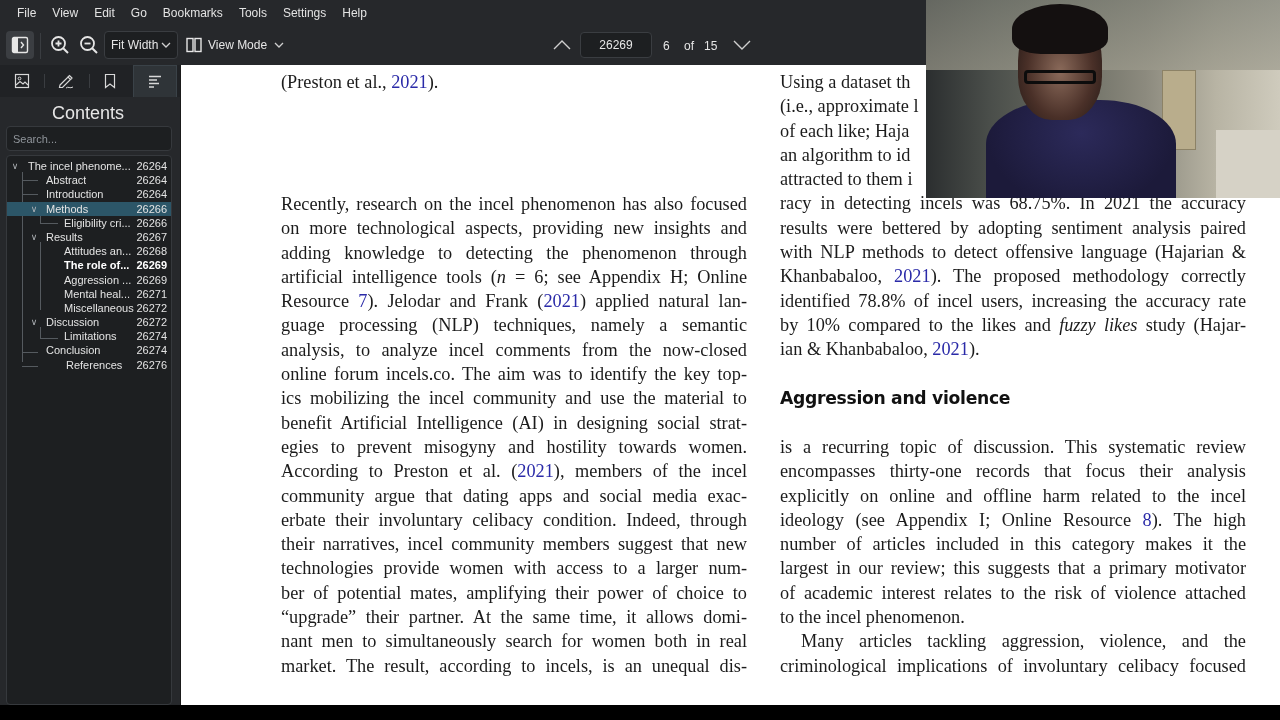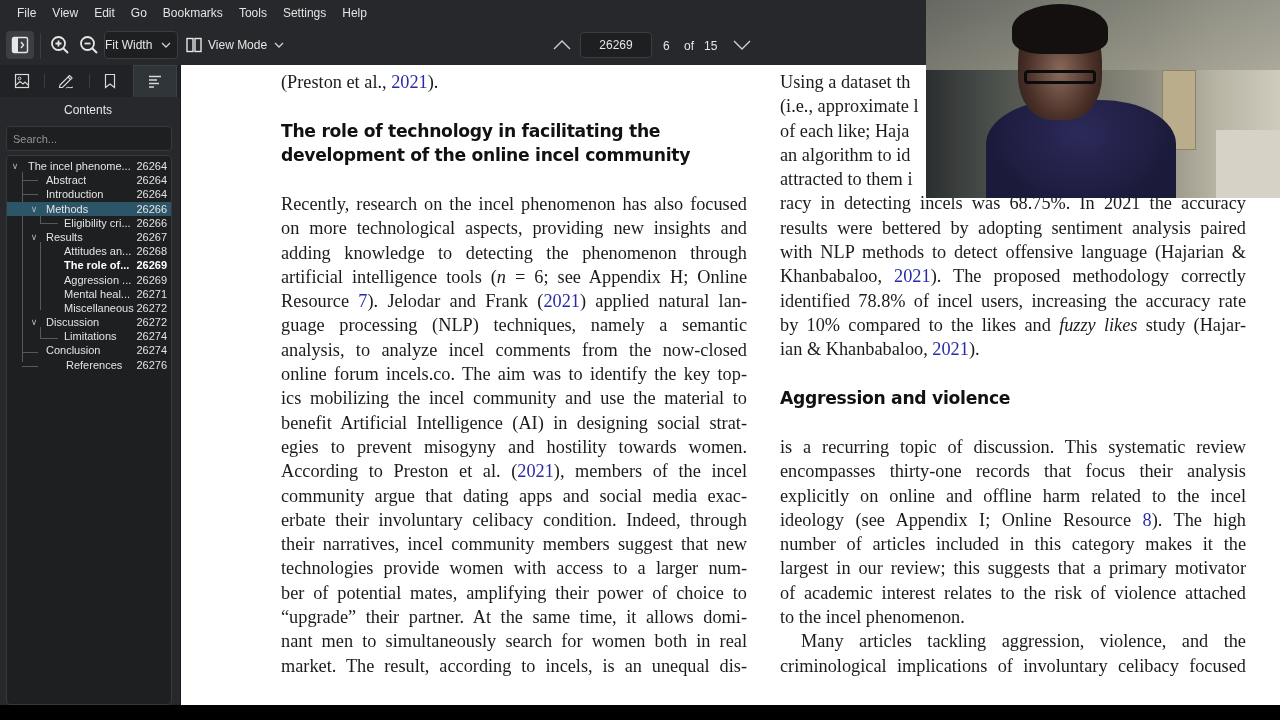--- a/index.html
+++ b/index.html
@@ -11,37 +11,37 @@
   .menu-item { font-size: 12px; color: #e3e3e3; padding: 0 8px; line-height: 26px; cursor: default; }
   .menu-item:first-child { padding-left: 7px; }
 
   
   .toolbar { position: absolute; left: 0; top: 26px; width: 1280px; height: 39px; background: #26282b; }
   .tb-btn { position: absolute; display: flex; align-items: center; justify-content: center; }
   .sidebar-toggle { left: 6px; top: 5px; width: 28px; height: 28px; background: #3b3e42; border-radius: 4px; }
   .tb-sep { position: absolute; left: 40px; top: 7px; width: 1px; height: 26px; background: #3a3d41; }
   .zoom-in { left: 48px; top: 7px; width: 24px; height: 24px; }
   .zoom-out { left: 77px; top: 7px; width: 24px; height: 24px; }
-  .fit-select { left: 104px; top: 5px; width: 74px; height: 28px; background: #1d1f21; border: 1px solid #3a3d41; border-radius: 4px; justify-content: flex-start; font-size: 12px; color: #e6e6e6; }
+  .fit-select { left: 104px; top: 5px; width: 74px; height: 28px; background: #1d1f21; border: 1px solid #3a3d41; border-radius: 4px; justify-content: flex-start; padding-left: 6px; font-size: 12px; color: #e6e6e6; }
   .fit-select .chev { position: absolute; right: 5px; top: 7px; }
   .viewmode { left: 186px; top: 5px; height: 28px; font-size: 12px; color: #e6e6e6; gap: 6px; }
   .page-up { left: 550px; top: 6px; width: 24px; height: 26px; }
   .page-input { left: 580px; top: 6px; width: 72px; height: 26px; background: #1d1f21; border: 1px solid #3a3d41; border-radius: 4px; font-size: 12px; color: #e6e6e6; text-align: center; font-family: "Liberation Sans", sans-serif; outline: none; }
   .page-cur { left: 663px; top: 13px; font-size: 12px; color: #e6e6e6; }
   .page-of { left: 684px; top: 13px; font-size: 12px; color: #e6e6e6; }
   .page-total { left: 704px; top: 13px; font-size: 12px; color: #e6e6e6; }
   .page-down { left: 730px; top: 6px; width: 24px; height: 26px; }
 
   
   .sidebar { position: absolute; left: 0; top: 65px; width: 180px; height: 640px; background: #26282b; }
   .sb-tabs { position: absolute; left: 0; top: 0; width: 180px; height: 32px; background: #202225; }
   .sb-tab { position: absolute; top: 0; width: 44px; height: 32px; display: flex; align-items: center; justify-content: center; }
   .sb-tab.active { background: #2f3438; border: 1px solid #3a4248; border-bottom: none; }
   .sb-tab-sep { position: absolute; top: 9px; width: 1px; height: 14px; background: #3a3d41; }
-  .contents-title { position: absolute; left: 0; top: 38px; width: 176px; text-align: center; font-size: 12px; color: #e6e6e6; }
+  .contents-title { position: absolute; left: 0; top: 38px; width: 176px; text-align: center; font-size: 18px; color: #e6e6e6; }
   .search-box { position: absolute; left: 6px; top: 61px; width: 166px; height: 25px; background: #1d1f21; border: 1px solid #36393d; border-radius: 4px; padding-left: 6px; font-size: 11px; color: #9ba0a5; font-family: "Liberation Sans", sans-serif; outline: none; }
   .search-box::placeholder { color: #8f949a; }
   .toc { position: absolute; left: 6px; top: 90px; width: 166px; height: 550px; background: #1d1f21; border: 1px solid #36393d; border-radius: 4px; padding-top: 3px; }
   .toc-row { position: relative; height: 14.2px; font-size: 11px; line-height: 14.2px; color: #e3e3e3; white-space: nowrap; }
   .toc-row.selected { background: #2c5668; }
   .toc-row.current { font-weight: bold; color: #ffffff; }
   .toc-row .lbl { position: absolute; overflow: hidden; text-overflow: clip; }
   .toc-row .pg { position: absolute; right: 4px; top: 0; }
   .toc-row .caret { position: absolute; top: 0; width: 12px; text-align: center; color: #b0b4b8; font-size: 9px; }
   .tree-line-v { position: absolute; width: 1px; background: #555a5f; }
@@ -276,24 +276,20 @@
       <span class="lbl" style="left:39px;padding-left:20px;">References</span>
       <span class="pg">26276</span>
     </div>
   </div>
 </div>
 
 <div class="doc">
 
   <div class="col col-left" style="top:5px;">
     <span class="line last"><span>(Preston et al., </span><span class="ref">2021</span><span>).</span></span>
-  </div>
-  <div class="col col-left h2" style="top:54px;">
-    <span class="line last">The role of technology in facilitating the</span>
-    <span class="line last">development of the online incel community</span>
   </div>
   <div class="col col-left" style="top:127px;">
     <span class="line">Recently, research on the incel phenomenon has also focused</span>
     <span class="line">on more technological aspects, providing new insights and</span>
     <span class="line">adding knowledge to detecting the phenomenon through</span>
     <span class="line">artificial intelligence tools (<i>n</i> = 6; see Appendix H; Online</span>
     <span class="line"><span>Resource </span><span class="ref">7</span><span>). Jelodar and Frank (</span><span class="ref">2021</span><span>) applied natural lan-</span></span>
     <span class="line">guage processing (NLP) techniques, namely a semantic</span>
     <span class="line">analysis, to analyze incel comments from the now-closed</span>
     <span class="line">online forum incels.co. The aim was to identify the key top-</span>

